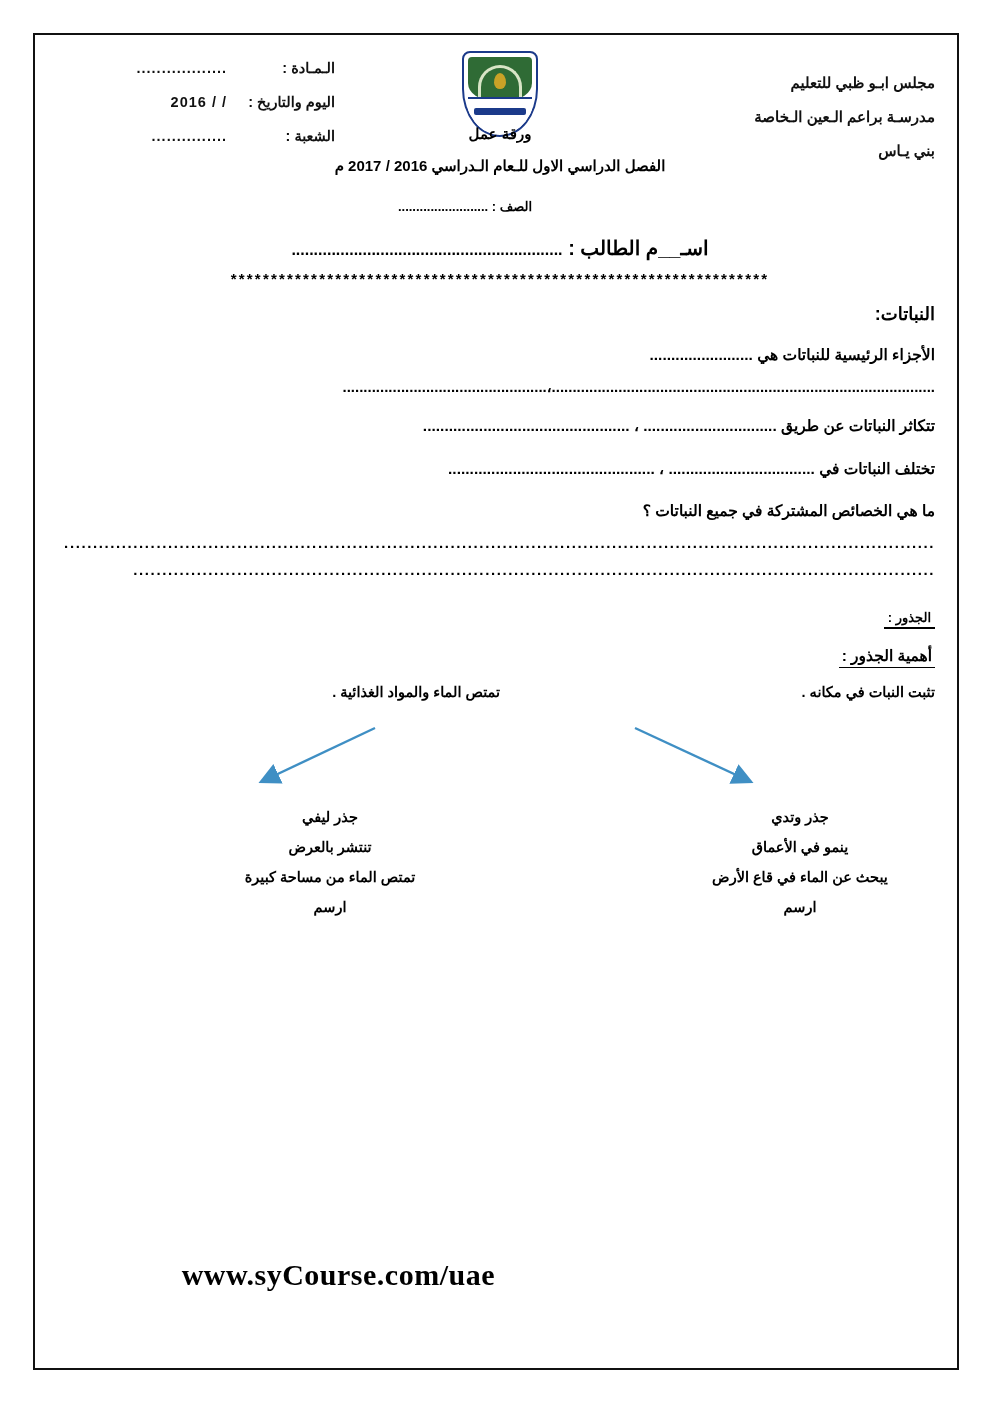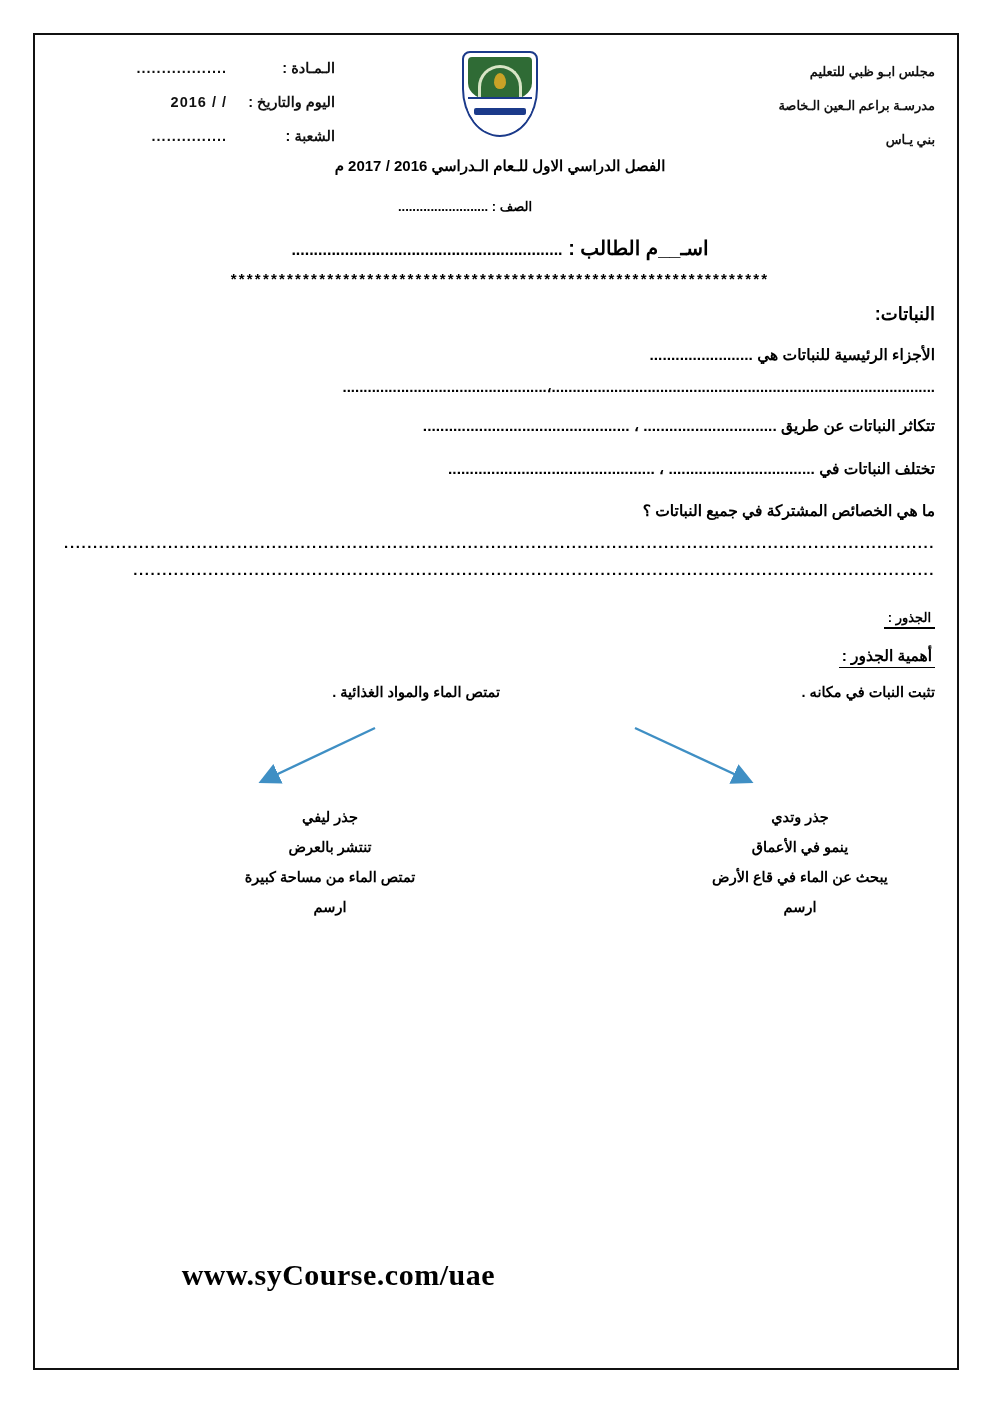--- a/index.html
+++ b/index.html
@@ -34,23 +34,23 @@
   }
 
   
   .header {
     position: relative;
     height: 120px;
   }
   .hdr-right {
     position: absolute;
     right: 0;
-    top: 4px;
-    font-weight: bold;
-    font-size: 13px;
+    top: 15px;
+    font-weight: bold;
+    font-size: 15px;
     line-height: 34px;
     color: #111;
   }
   .hdr-left {
     position: absolute;
     left: 0;
     top: 0;
     text-align: right;
     font-weight: bold;
     font-size: 14.5px;
@@ -296,20 +296,23 @@
 
       <div class="logo">
         <div class="shield">
           <div class="band"></div>
           <div class="arc"></div>
           <div class="drop"></div>
           <div class="base"></div>
         </div>
       </div>
 
+      <div class="hdr-center">
+        <div class="worksheet">ورقة عمل</div>
+      </div>
 
       <div class="hdr-left">
         <div class="row">
           <span class="lbl">الـمـادة  :</span>
           <span class="dots">..................</span>
         </div>
         <div class="row">
           <span class="lbl">اليوم والتاريخ :</span>
           <span class="dots">/     /     2016</span>
         </div>

